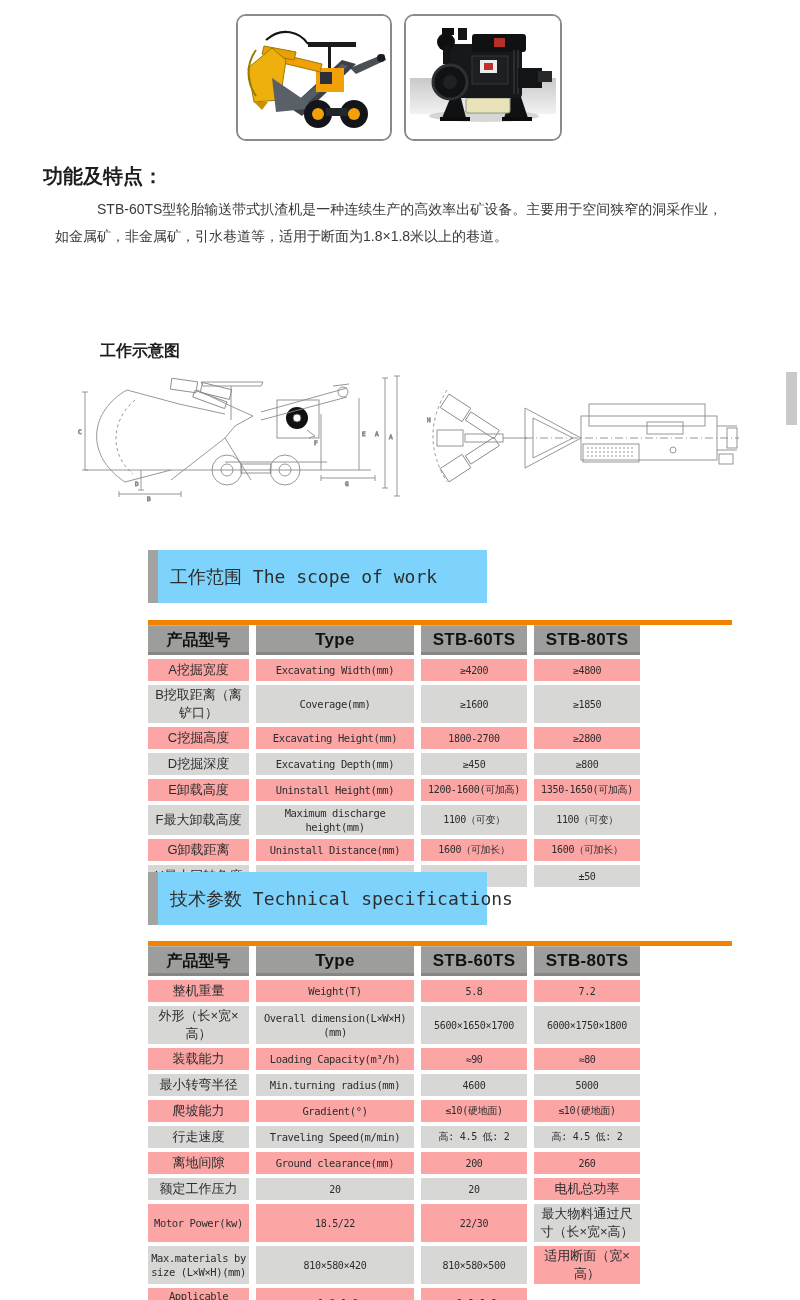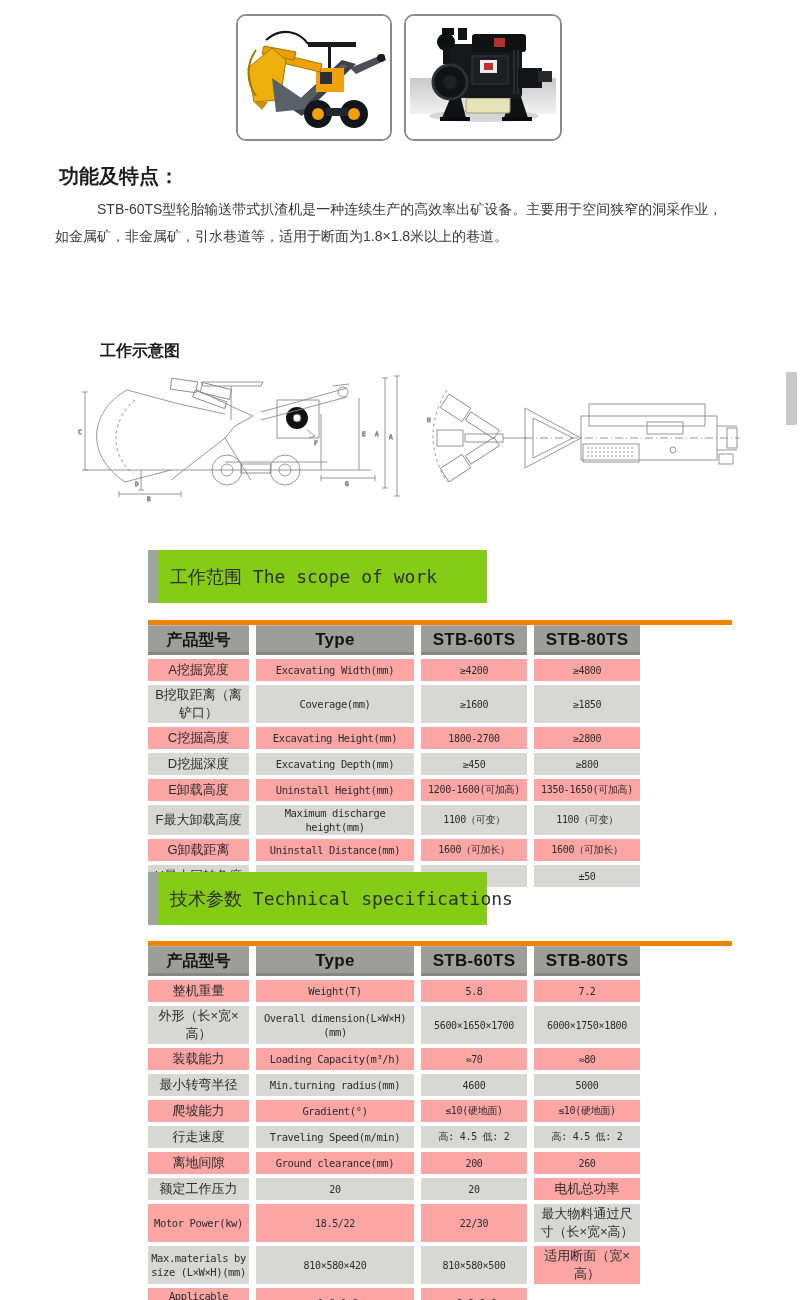--- a/index.html
+++ b/index.html
@@ -7,35 +7,35 @@
           font-family:"Liberation Sans","DejaVu Sans",sans-serif;color:#3b3b3b;}
 
   
   .photo{position:absolute;top:14px;height:127px;background:#fff;border:2px solid #8a8a8a;
          border-radius:10px;box-sizing:border-box;overflow:hidden;}
   .photo.left{left:236px;width:156px;}
   .photo.right{left:404px;width:158px;}
   .photo svg{display:block;width:100%;height:100%;}
 
   
-  .features-h{position:absolute;left:59px;top:163px;font-size:20px;font-weight:bold;color:#1d1d1d;}
+  .features-h{position:absolute;left:43px;top:163px;font-size:20px;font-weight:bold;color:#1d1d1d;}
   .features-body{position:absolute;left:55px;top:196px;width:676px;font-size:14px;line-height:27px;color:#3a3a3a;}
   .features-body p{margin:0 0 3px 0;}
   .features-body .p1{text-indent:42px;}
   .features-body .p2{position:relative;padding-left:17px;}
   .bullet{position:absolute;left:0;top:5px;width:11px;height:11px;background:#F08300;}
 
   
   .diagram-h{position:absolute;left:100px;top:341px;font-size:16px;font-weight:bold;color:#1d1d1d;}
   .diagrams{position:absolute;left:75px;top:370px;width:668px;height:138px;}
   .diagrams svg{display:block;width:100%;height:100%;}
   .scrollthumb{position:absolute;left:786px;top:372px;width:11px;height:53px;background:#c9c9c9;}
 
   
-  .sec{position:absolute;left:148px;width:339px;height:53px;background:#84cc16;}
+  .sec{position:absolute;left:148px;width:339px;height:53px;background:#7dd3fc;}
   .sec .bar{position:absolute;left:0;top:0;width:10px;height:53px;background:#a3a3a1;}
   .sec .txt{position:absolute;left:22px;top:0;height:53px;display:flex;align-items:center;
             font-family:"DejaVu Sans Mono",monospace;font-size:18px;color:#2e2e2e;white-space:nowrap;}
   #sec1{top:550px;} #sec2{top:872px;}
 
   
   .tablewrap{position:absolute;left:148px;width:584px;}
   #table1{top:620px;} #table2{top:941px;}
   .tbar{height:5px;background:#F08300;}
   .thead,.tbody{display:grid;grid-template-columns:101px 158px 106px 106px;column-gap:7px;}
@@ -304,21 +304,21 @@
         <div class="cell c0 lt">整机重量</div>
         <div class="cell c1 lt">Weight(T)</div>
         <div class="cell c2 lt">5.8</div>
         <div class="cell c3 lt">7.2</div>
         <div class="cell c0 dk">外形（长×宽×高）</div>
         <div class="cell c1 dk">Overall dimension(L×W×H)(mm)</div>
         <div class="cell c2 dk">5600×1650×1700</div>
         <div class="cell c3 dk">6000×1750×1800</div>
         <div class="cell c0 lt">装载能力</div>
         <div class="cell c1 lt">Loading Capacity(m³/h)</div>
-        <div class="cell c2 lt">≈70</div>
+        <div class="cell c2 lt">≈90</div>
         <div class="cell c3 lt">≈80</div>
         <div class="cell c0 dk">最小转弯半径</div>
         <div class="cell c1 dk">Min.turning radius(mm)</div>
         <div class="cell c2 dk">4600</div>
         <div class="cell c3 dk">5000</div>
         <div class="cell c0 lt">爬坡能力</div>
         <div class="cell c1 lt">Gradient(°)</div>
         <div class="cell c2 lt">≤10(硬地面)</div>
         <div class="cell c3 lt">≤10(硬地面)</div>
         <div class="cell c0 dk">行走速度</div>

